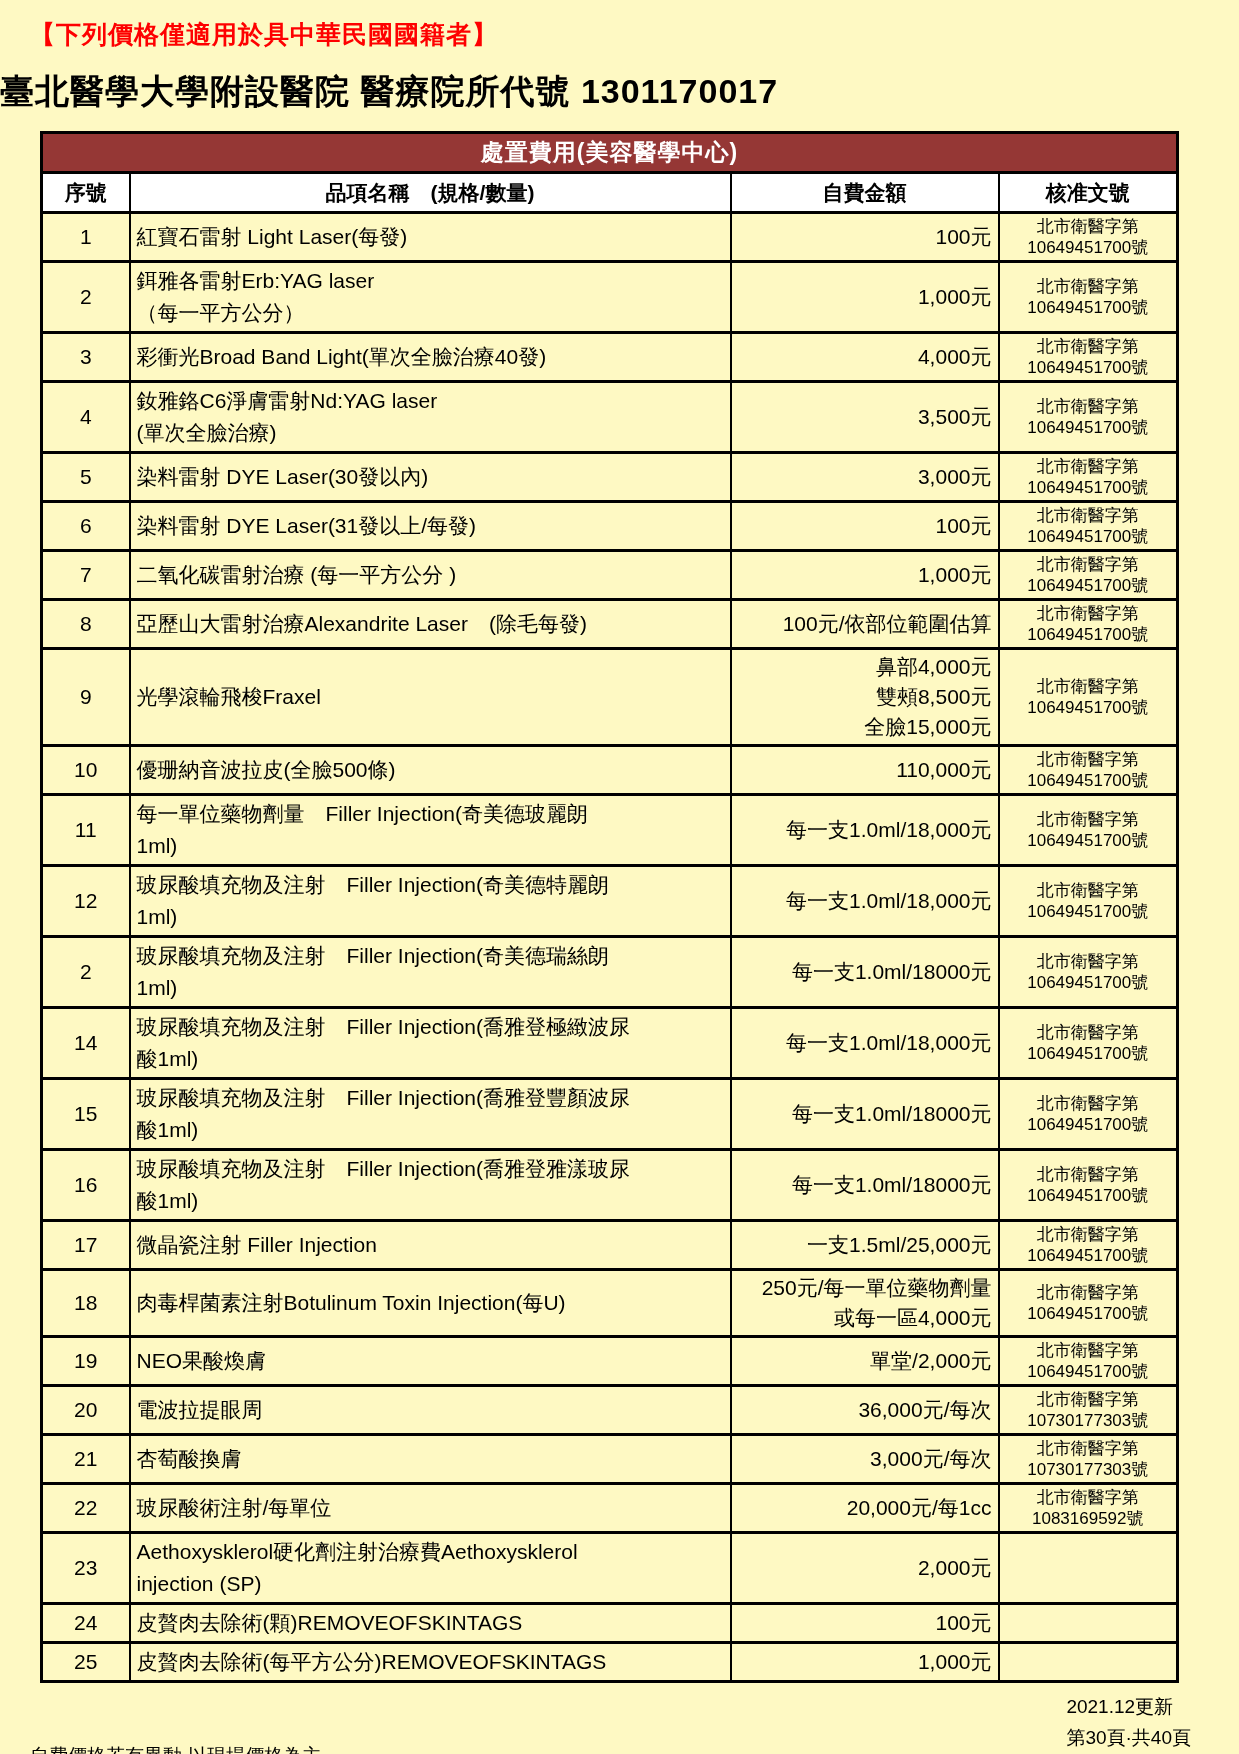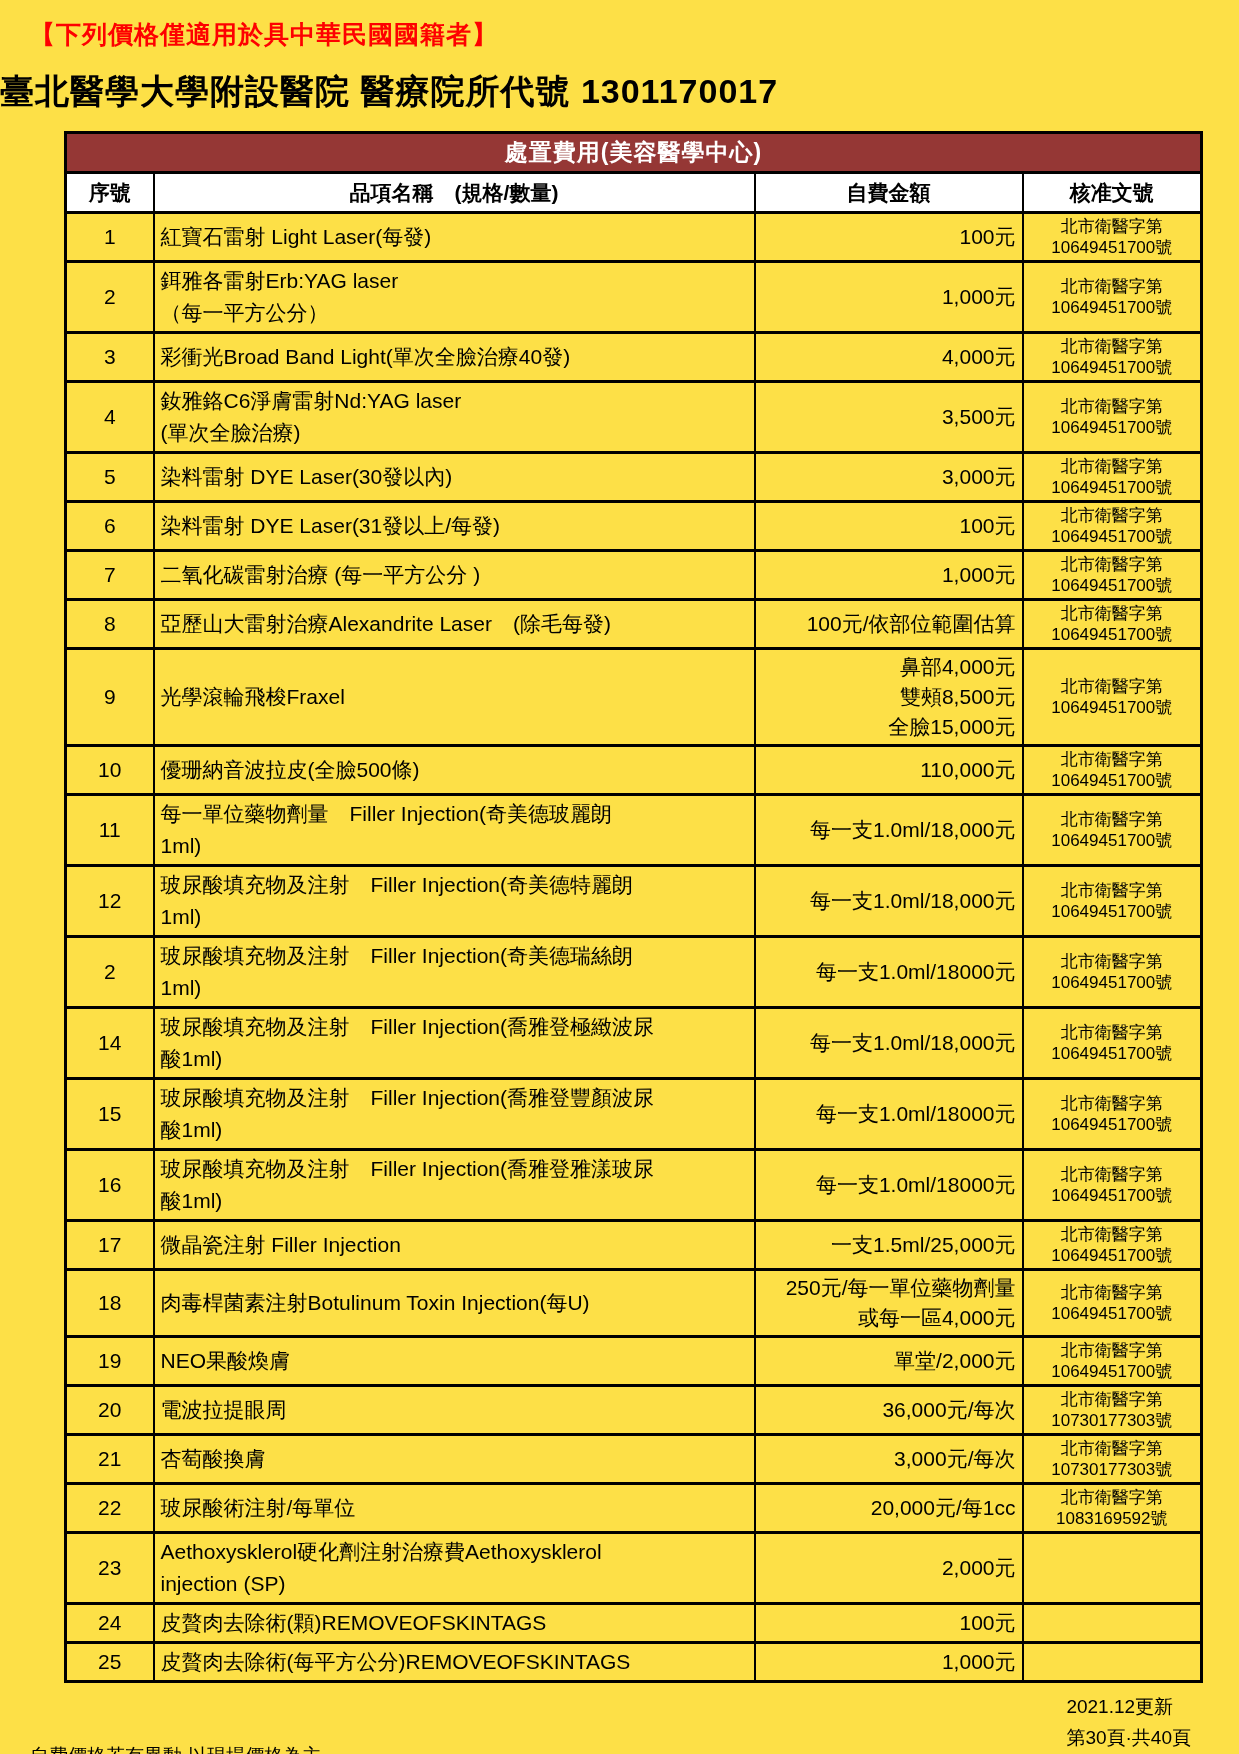--- a/index.html
+++ b/index.html
@@ -1,22 +1,22 @@
 <!DOCTYPE html>
 <html><head>
 <meta charset="utf-8">
 <style>
   html,body{margin:0;padding:0;background:#ffffff;}
   body{font-family:"Liberation Sans","DejaVu Sans",sans-serif;color:#000;}
-  .page{width:1239px;height:1754px;background:#fde047;position:relative;box-sizing:border-box;padding-top:12px;overflow:hidden;}
+  .page{width:1239px;height:1754px;background:#fef9c3;position:relative;box-sizing:border-box;padding-top:12px;overflow:hidden;}
 
   .notice{margin:6px 0 0 30px;color:#fe0000;font-size:25px;font-weight:bold;letter-spacing:1px;}
   .title{text-align:left;font-size:34px;font-weight:bold;margin:18px 0 16px 0;letter-spacing:1px;}
 
-  table.price{border-collapse:collapse;table-layout:fixed;width:1136px;margin-left:64px;border:3px solid #000;}
+  table.price{border-collapse:collapse;table-layout:fixed;width:1136px;margin-left:40px;border:3px solid #000;}
   table.price th,table.price td{border:2px solid #000;border-top-width:3px;border-bottom-width:3px;padding:2px 6px;vertical-align:middle;box-sizing:border-box;}
   th.band{background:#953735;color:#ffffff;font-size:23px;font-weight:bold;text-align:center;height:40px;letter-spacing:1px;}
   tr.cols th{background:#ffffff;font-size:21px;font-weight:bold;text-align:center;height:40px;}
 
   td.c-no{text-align:center;font-size:21px;}
   td.c-name{text-align:left;font-size:21px;line-height:32px;padding-left:8px;}
   td.c-price{text-align:right;font-size:21px;line-height:30px;padding-right:7px;}
   td.c-approval{text-align:center;font-size:17px;line-height:21px;padding:3px 2px;}
 
   .footer{position:relative;margin:8px 30px 0 30px;height:90px;font-size:19px;}

